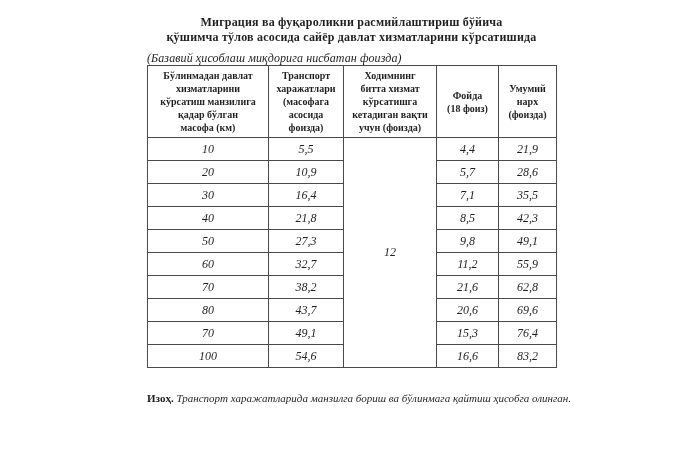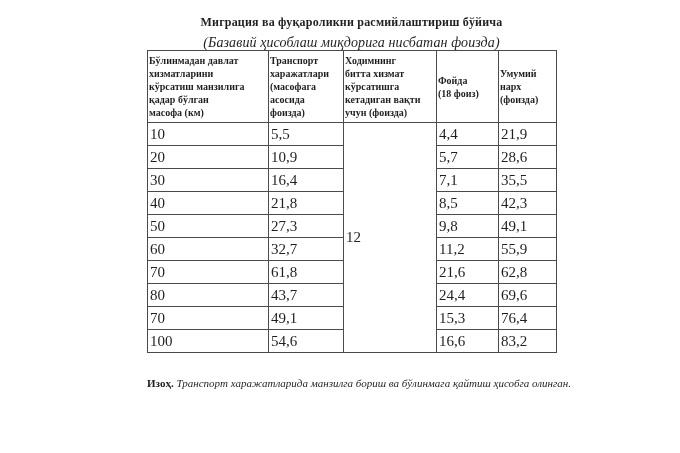--- a/index.html
+++ b/index.html
@@ -24,72 +24,74 @@
     text-align: center;
     font-weight: bold;
     font-size: 12px;
     line-height: 15px;
     margin-top: 3px;
     letter-spacing: 0.2px;
   }
   .title-line { white-space: nowrap; }
   .title-line-last { margin-top: 0px; letter-spacing: 0.6px; }
   .subtitle {
-    text-align: center;
+    text-align: left;
     font-style: italic;
-    font-size: 14px;
+    font-size: 12px;
     line-height: 12px;
     margin-top: 7px;
     margin-bottom: 1px;
     letter-spacing: 0.1px;
   }
   table.price-table {
     border-collapse: collapse;
     table-layout: fixed;
     width: 409px;
   }
   table.price-table th,
   table.price-table td {
     border: 1px solid #4a4a4a;
-    text-align: left;
+    text-align: center;
     vertical-align: middle;
     overflow: hidden;
   }
   table.price-table thead tr { height: 72px; }
   table.price-table th {
     font-weight: bold;
     font-size: 10px;
     line-height: 13px;
     white-space: pre-line;
     padding: 2px 1px;
   }
   table.price-table tbody tr { height: 23px; }
   table.price-table td {
-    font-size: 15px;
+    font-size: 12px;
     padding: 0 2px;
+    font-style: italic;
   }
   td.merged-cell { font-size: 11px; }
   .footnote {
     text-align: center;
     font-size: 11px;
     line-height: 12px;
     margin-top: 24px;
     white-space: nowrap;
   }
   .footnote-label { font-weight: bold; font-style: normal; }
   .footnote-text { font-style: italic; }
 </style>
 </head>
 <body>
 
 <div class="page">
   <div class="content">
 
     <div class="title-block">
       <div class="title-line">Миграция ва фуқароликни расмийлаштириш бўйича</div>
+      <div class="title-line">қўшимча тўлов асосида сайёр давлат хизматларини кўрсатишида</div>
     </div>
 
     <div class="subtitle">(Базавий ҳисоблаш миқдорига нисбатан фоизда)</div>
 
     <table class="price-table">
       <colgroup>
         <col style="width:121px">
         <col style="width:75px">
         <col style="width:93px">
         <col style="width:62px">
@@ -152,28 +154,28 @@
           <td>49,1</td>
         </tr>
         <tr>
           <td>60</td>
           <td>32,7</td>
           <td>11,2</td>
           <td>55,9</td>
         </tr>
         <tr>
           <td>70</td>
-          <td>61,8</td>
+          <td>38,2</td>
           <td>21,6</td>
           <td>62,8</td>
         </tr>
         <tr>
           <td>80</td>
           <td>43,7</td>
-          <td>24,4</td>
+          <td>20,6</td>
           <td>69,6</td>
         </tr>
         <tr>
           <td>70</td>
           <td>49,1</td>
           <td>15,3</td>
           <td>76,4</td>
         </tr>
         <tr>
           <td>100</td>

